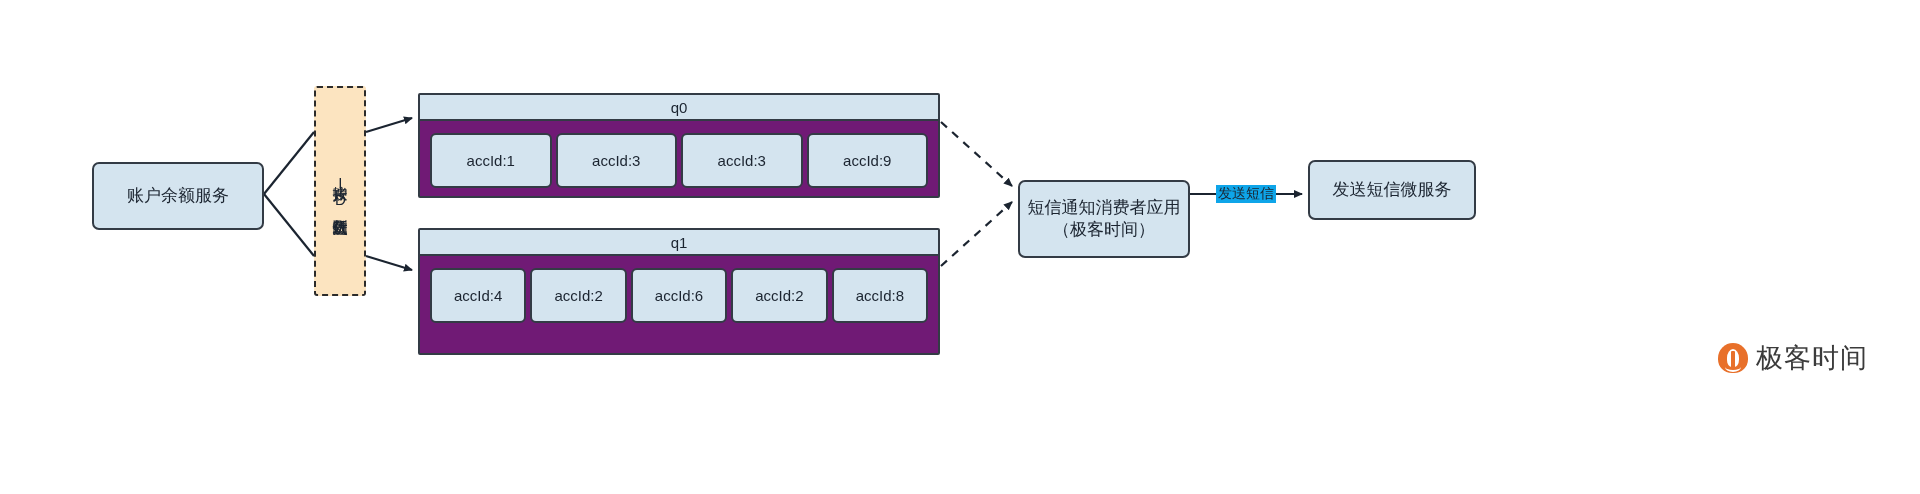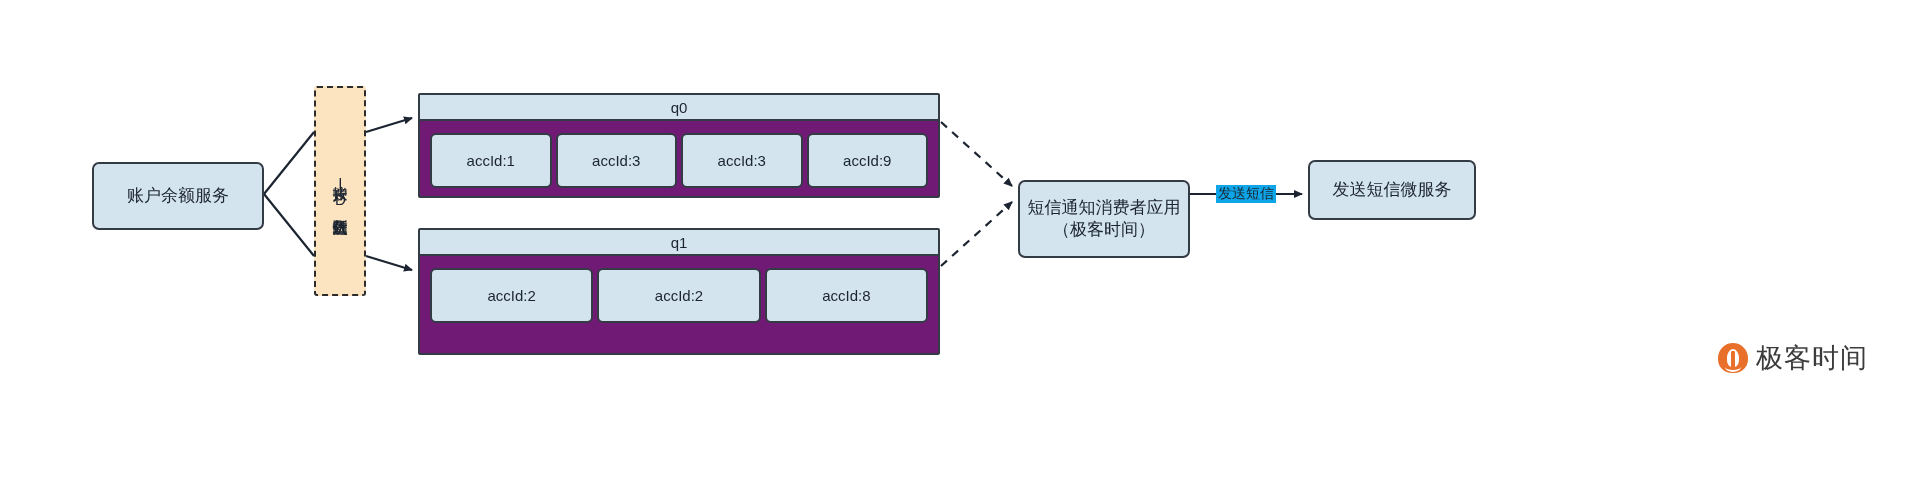--- a/index.html
+++ b/index.html
@@ -227,21 +227,23 @@
     <div class="cell">accId:1</div>
     <div class="cell">accId:3</div>
     <div class="cell">accId:3</div>
     <div class="cell">accId:9</div>
   </div>
 </div>
 
 <div class="queue" id="queue-q1">
   <div class="queue-title">q1</div>
   <div class="queue-cells">
+    <div class="cell">accId:4</div>
     <div class="cell">accId:2</div>
+    <div class="cell">accId:6</div>
     <div class="cell">accId:2</div>
     <div class="cell">accId:8</div>
   </div>
 </div>
 
 <div class="node" id="svc-consumer">
   <span>短信通知消费者应用</span>
   <span>（极客时间）</span>
 </div>
 

